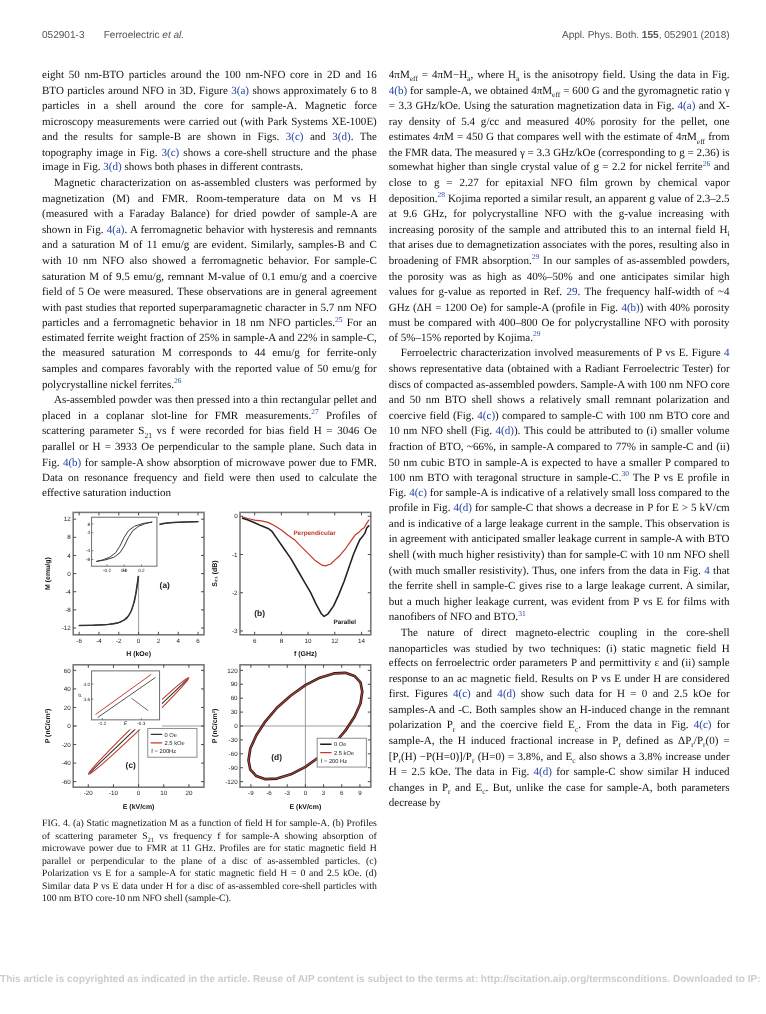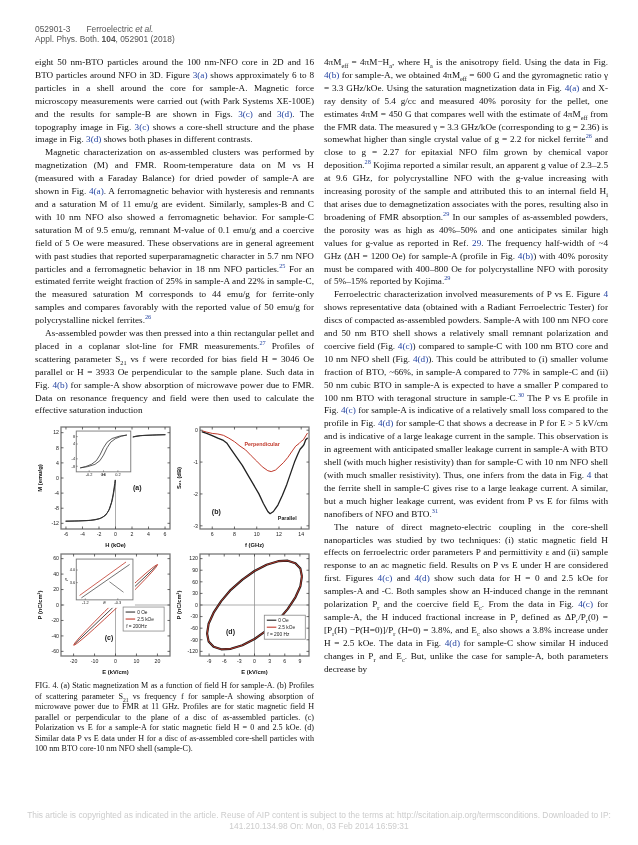--- a/index.html
+++ b/index.html
@@ -1,48 +1,48 @@
 <!DOCTYPE html>
 <html lang="en"><head>
 <meta charset="utf-8">
 <style>
   html,body{margin:0;padding:0;background:#9c9c9c;}
   .page{position:relative;width:638px;height:845px;background:#ffffff;overflow:hidden;
         font-family:"Liberation Serif", serif;color:#111;}
   .header{position:absolute;top:24px;left:35px;right:30px;display:flex;
           justify-content:space-between;font-family:"Liberation Sans", sans-serif;
-          font-size:8.4px;color:#555;flex-direction:column;}
+          font-size:8.4px;color:#555;}
   .header-left{display:flex;gap:16px;}
   .cols{position:absolute;left:35px;top:56px;width:573px;display:flex;gap:10px;}
   .col-left{width:279px;}
   .col-right{width:284px;}
   .para{margin:0;font-size:9.2px;line-height:12.9px;text-align:justify;hyphens:auto;-webkit-hyphens:auto;}
   .indent{text-indent:10px;}
   .figure{margin-top:6px;width:278px;display:grid;grid-template-columns:139px 139px;}
   .caption{margin:4px 0 0 0;font-size:8.1px;line-height:10.5px;text-align:justify;}
-  .footer{position:absolute;left:0;right:0;top:810px;text-align:center;
-          font-family:"Liberation Sans", sans-serif;font-size:8.4px;line-height:11px;color:#cccccc;}
+  .footer{position:absolute;left:0;right:0;top:810px;text-align:left;
+          font-family:"Liberation Sans", sans-serif;font-size:8.4px;line-height:11px;color:#cccccc;font-weight:bold;}
   .rt-lk{color:#2343a0;}
   .rt-suplk{color:#2343a0;vertical-align:super;font-size:0.68em;line-height:0;}
   .rt-sub{vertical-align:sub;font-size:0.68em;line-height:0;}
   .rt-bd{font-weight:bold;}
   .rt-it{font-style:italic;}
   svg{display:block;}
 </style>
 </head>
 <body>
 
 <div class="page">
 
   <div class="header">
     <div class="header-left">
       <span>052901-3</span>
       <span><span>Ferroelectric </span><span class="rt-it">et al.</span></span>
     </div>
-    <div class="header-right"><span>Appl. Phys. Both. </span><span class="rt-bd">104</span><span>, 052901 (2018)</span></div>
+    <div class="header-right"><span>Appl. Phys. Both. </span><span class="rt-bd">155</span><span>, 052901 (2018)</span></div>
   </div>
 
   <div class="cols">
     <div class="col col-left">
       <p class="para"><span>eight 50 nm-BTO particles around the 100 nm-NFO core in 2D and 16 BTO particles around NFO in 3D. Figure </span><span class="rt-lk">3(a)</span><span> shows approximately 6 to 8 particles in a shell around the core for sample-A. Magnetic force microscopy measurements were carried out (with Park Systems XE-100E) and the results for sample-B are shown in Figs. </span><span class="rt-lk">3(c)</span><span> and </span><span class="rt-lk">3(d)</span><span>. The topography image in Fig. </span><span class="rt-lk">3(c)</span><span> shows a core-shell structure and the phase image in Fig. </span><span class="rt-lk">3(d)</span><span> shows both phases in different contrasts.</span></p>
       <p class="para indent"><span>Magnetic characterization on as-assembled clusters was performed by magnetization (M) and FMR. Room-temperature data on M vs H (measured with a Faraday Balance) for dried powder of sample-A are shown in Fig. </span><span class="rt-lk">4(a)</span><span>. A ferromagnetic behavior with hysteresis and remnants and a saturation M of 11 emu/g are evident. Similarly, samples-B and C with 10 nm NFO also showed a ferromagnetic behavior. For sample-C saturation M of 9.5 emu/g, remnant M-value of 0.1 emu/g and a coercive field of 5 Oe were measured. These observations are in general agreement with past studies that reported superparamagnetic character in 5.7 nm NFO particles and a ferromagnetic behavior in 18 nm NFO particles.</span><span class="rt-suplk">25</span><span> For an estimated ferrite weight fraction of 25% in sample-A and 22% in sample-C, the measured saturation M corresponds to 44 emu/g for ferrite-only samples and compares favorably with the reported value of 50 emu/g for polycrystalline nickel ferrites.</span><span class="rt-suplk">26</span></p>
       <p class="para indent"><span>As-assembled powder was then pressed into a thin rectangular pellet and placed in a coplanar slot-line for FMR measurements.</span><span class="rt-suplk">27</span><span> Profiles of scattering parameter S</span><span class="rt-sub">21</span><span> vs f were recorded for bias field H = 3046 Oe parallel or H = 3933 Oe perpendicular to the sample plane. Such data in Fig. </span><span class="rt-lk">4(b)</span><span> for sample-A show absorption of microwave power due to FMR. Data on resonance frequency and field were then used to calculate the effective saturation induction</span></p>
 
       <div class="figure">
         <svg width="139" height="127">
@@ -290,16 +290,15 @@
 
     <div class="col col-right">
       <p class="para"><span>4πM</span><span class="rt-sub">eff</span><span> = 4πM−H</span><span class="rt-sub">a</span><span>, where H</span><span class="rt-sub">a</span><span> is the anisotropy field. Using the data in Fig. </span><span class="rt-lk">4(b)</span><span> for sample-A, we obtained 4πM</span><span class="rt-sub">eff</span><span> = 600 G and the gyromagnetic ratio γ = 3.3 GHz/kOe. Using the saturation magnetization data in Fig. </span><span class="rt-lk">4(a)</span><span> and X-ray density of 5.4 g/cc and measured 40% porosity for the pellet, one estimates 4πM = 450 G that compares well with the estimate of 4πM</span><span class="rt-sub">eff</span><span> from the FMR data. The measured γ = 3.3 GHz/kOe (corresponding to g = 2.36) is somewhat higher than single crystal value of g = 2.2 for nickel ferrite</span><span class="rt-suplk">26</span><span> and close to g = 2.27 for epitaxial NFO film grown by chemical vapor deposition.</span><span class="rt-suplk">28</span><span> Kojima reported a similar result, an apparent g value of 2.3–2.5 at 9.6 GHz, for polycrystalline NFO with the g-value increasing with increasing porosity of the sample and attributed this to an internal field H</span><span class="rt-sub">i</span><span> that arises due to demagnetization associates with the pores, resulting also in broadening of FMR absorption.</span><span class="rt-suplk">29</span><span> In our samples of as-assembled powders, the porosity was as high as 40%–50% and one anticipates similar high values for g-value as reported in Ref. </span><span class="rt-lk">29</span><span>. The frequency half-width of ~4 GHz (ΔH = 1200 Oe) for sample-A (profile in Fig. </span><span class="rt-lk">4(b)</span><span>) with 40% porosity must be compared with 400–800 Oe for polycrystalline NFO with porosity of 5%–15% reported by Kojima.</span><span class="rt-suplk">29</span></p>
       <p class="para indent"><span>Ferroelectric characterization involved measurements of P vs E. Figure </span><span class="rt-lk">4</span><span> shows representative data (obtained with a Radiant Ferroelectric Tester) for discs of compacted as-assembled powders. Sample-A with 100 nm NFO core and 50 nm BTO shell shows a relatively small remnant polarization and coercive field (Fig. </span><span class="rt-lk">4(c)</span><span>) compared to sample-C with 100 nm BTO core and 10 nm NFO shell (Fig. </span><span class="rt-lk">4(d)</span><span>). This could be attributed to (i) smaller volume fraction of BTO, ~66%, in sample-A compared to 77% in sample-C and (ii) 50 nm cubic BTO in sample-A is expected to have a smaller P compared to 100 nm BTO with teragonal structure in sample-C.</span><span class="rt-suplk">30</span><span> The P vs E profile in Fig. </span><span class="rt-lk">4(c)</span><span> for sample-A is indicative of a relatively small loss compared to the profile in Fig. </span><span class="rt-lk">4(d)</span><span> for sample-C that shows a decrease in P for E &gt; 5 kV/cm and is indicative of a large leakage current in the sample. This observation is in agreement with anticipated smaller leakage current in sample-A with BTO shell (with much higher resistivity) than for sample-C with 10 nm NFO shell (with much smaller resistivity). Thus, one infers from the data in Fig. </span><span class="rt-lk">4</span><span> that the ferrite shell in sample-C gives rise to a large leakage current. A similar, but a much higher leakage current, was evident from P vs E for films with nanofibers of NFO and BTO.</span><span class="rt-suplk">31</span></p>
       <p class="para indent"><span>The nature of direct magneto-electric coupling in the core-shell nanoparticles was studied by two techniques: (i) static magnetic field H effects on ferroelectric order parameters P and permittivity ε and (ii) sample response to an ac magnetic field. Results on P vs E under H are considered first. Figures </span><span class="rt-lk">4(c)</span><span> and </span><span class="rt-lk">4(d)</span><span> show such data for H = 0 and 2.5 kOe for samples-A and -C. Both samples show an H-induced change in the remnant polarization P</span><span class="rt-sub">r</span><span> and the coercive field E</span><span class="rt-sub">c</span><span>. From the data in Fig. </span><span class="rt-lk">4(c)</span><span> for sample-A, the H induced fractional increase in P</span><span class="rt-sub">r</span><span> defined as ΔP</span><span class="rt-sub">r</span><span>/P</span><span class="rt-sub">r</span><span>(0) = [P</span><span class="rt-sub">r</span><span>(H) −P(H=0)]/P</span><span class="rt-sub">r</span><span> (H=0) = 3.8%, and E</span><span class="rt-sub">c</span><span> also shows a 3.8% increase under H = 2.5 kOe. The data in Fig. </span><span class="rt-lk">4(d)</span><span> for sample-C show similar H induced changes in P</span><span class="rt-sub">r</span><span> and E</span><span class="rt-sub">c</span><span>. But, unlike the case for sample-A, both parameters decrease by</span></p>
     </div>
   </div>
 
   <div class="footer">
     <div>This article is copyrighted as indicated in the article. Reuse of AIP content is subject to the terms at: http://scitation.aip.org/termsconditions. Downloaded to IP:</div>
-    <div>141.210.134.98 On: Mon, 03 Feb 2014 16:59:31</div>
   </div>
 
 </div>
 
 </body></html>

